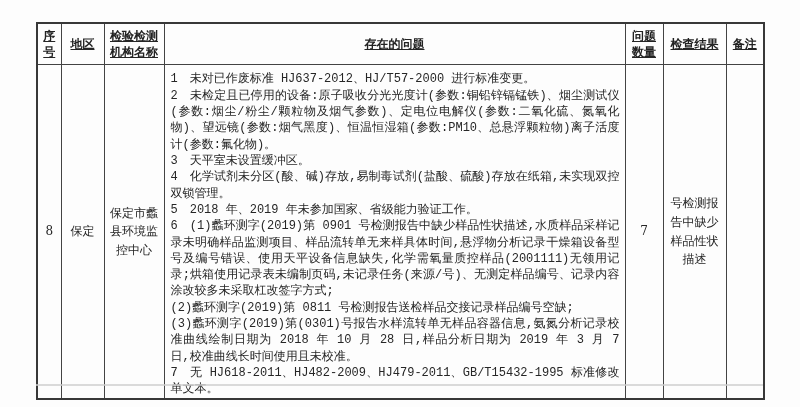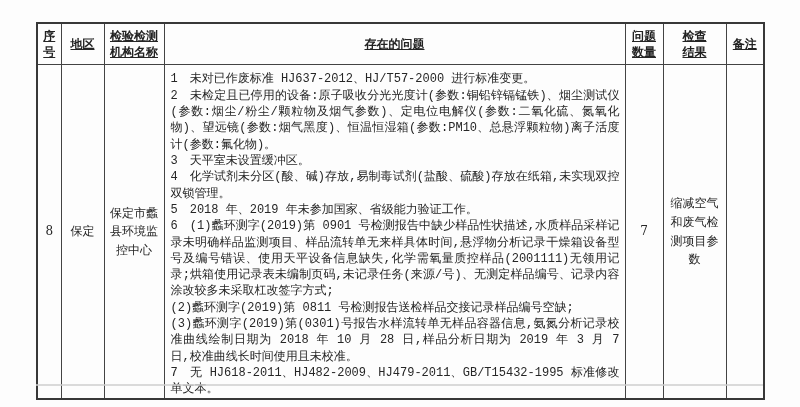--- a/index.html
+++ b/index.html
@@ -34,21 +34,21 @@
     font-family: "DejaVu Sans", "Liberation Sans", sans-serif;
     font-weight: 700;
     font-size: 12px;
     line-height: 1.35;
     text-align: center;
     vertical-align: middle;
     padding: 0 2px;
     color: #222;
   }
   
-  .doc-table th.h-result { padding: 0 14px; }
+  .doc-table th.h-result { padding: 0 6px; }
   .doc-table th.h-count  { padding: 4px 6px; margin-left: 20px; }
   .doc-table td.c-center {
     text-align: center;
     vertical-align: middle;
     font-size: 12px;
     line-height: 1.55;
     padding: 0 5px;
   }
   .doc-table td.c-result { padding: 0 6px; }
   .doc-table td.c-problems {
@@ -105,20 +105,20 @@
           <p>2　未检定且已停用的设备:原子吸收分光光度计(参数:铜铅锌镉锰铁)、烟尘测试仪(参数:烟尘/粉尘/颗粒物及烟气参数)、定电位电解仪(参数:二氧化硫、氮氧化物)、望远镜(参数:烟气黑度)、恒温恒湿箱(参数:PM10、总悬浮颗粒物)离子活度计(参数:氟化物)。</p>
           <p>3　天平室未设置缓冲区。</p>
           <p>4　化学试剂未分区(酸、碱)存放,易制毒试剂(盐酸、硫酸)存放在纸箱,未实现双控双锁管理。</p>
           <p>5　2018 年、2019 年未参加国家、省级能力验证工作。</p>
           <p>6　(1)蠡环测字(2019)第 0901 号检测报告中缺少样品性状描述,水质样品采样记录未明确样品监测项目、样品流转单无来样具体时间,悬浮物分析记录干燥箱设备型号及编号错误、使用天平设备信息缺失,化学需氧量质控样品(2001111)无领用记录;烘箱使用记录表未编制页码,未记录任务(来源/号)、无测定样品编号、记录内容涂改较多未采取杠改签字方式;</p>
           <p>(2)蠡环测字(2019)第 0811 号检测报告送检样品交接记录样品编号空缺;</p>
           <p>(3)蠡环测字(2019)第(0301)号报告水样流转单无样品容器信息,氨氮分析记录校准曲线绘制日期为 2018 年 10 月 28 日,样品分析日期为 2019 年 3 月 7 日,校准曲线长时间使用且未校准。</p>
           <p>7　无 HJ618-2011、HJ482-2009、HJ479-2011、GB/T15432-1995 标准修改单文本。</p>
         </td>
         <td class="c-center">7</td>
-        <td class="c-center c-result">缩减空气和废气检测项目参数</td>
+        <td class="c-center c-result">号检测报告中缺少样品性状描述</td>
         <td class="c-center"></td>
       </tr>
     </tbody>
   </table>
 </div>
 
 <div class="scan-shadow"></div>
 
 </body></html>

